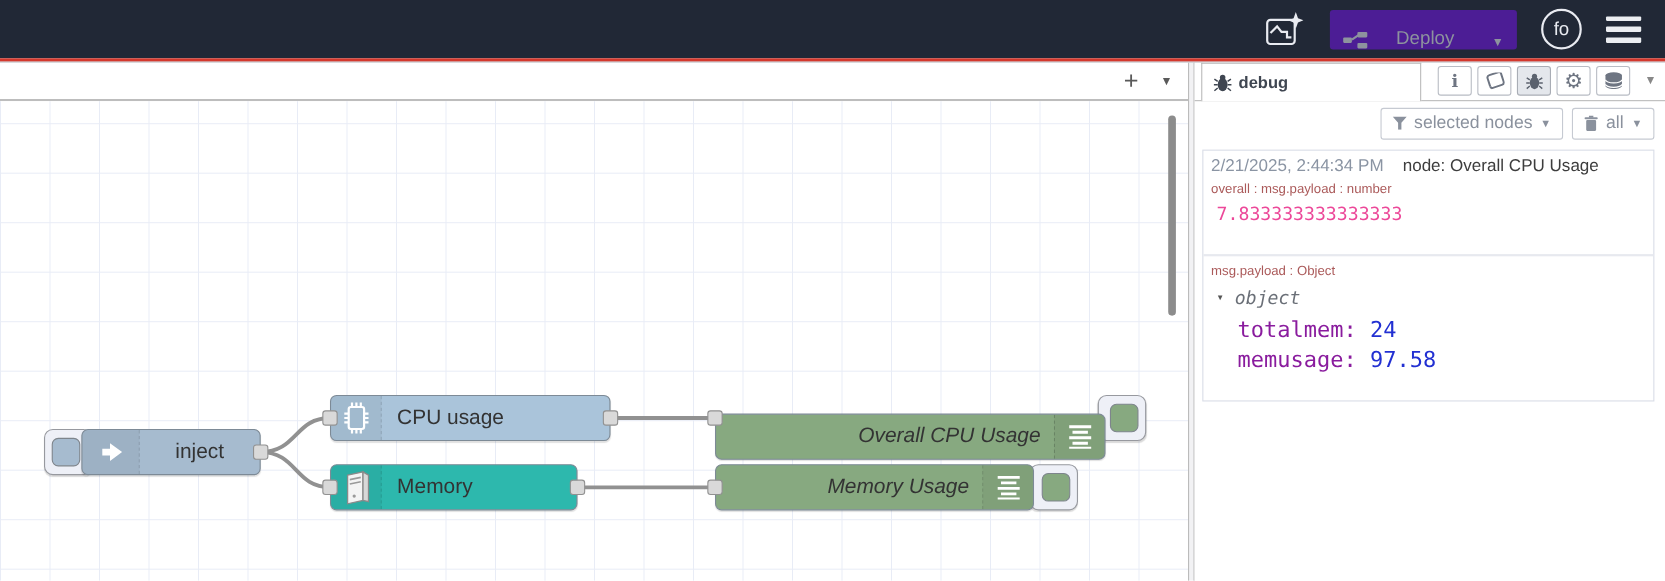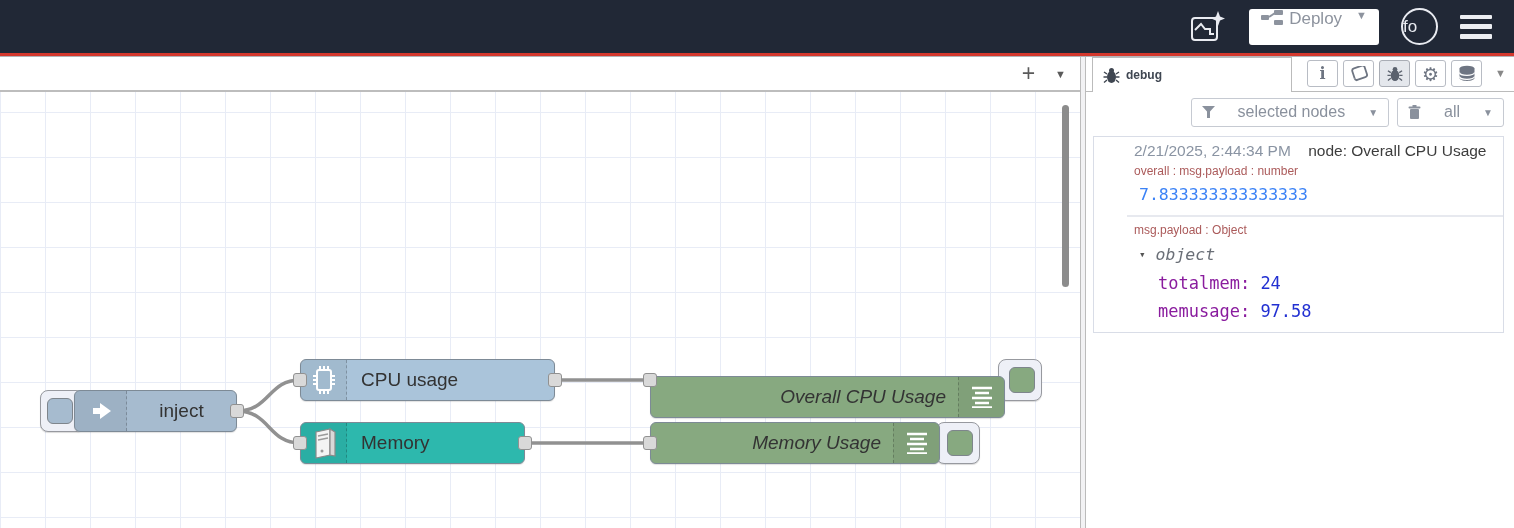--- a/index.html
+++ b/index.html
@@ -5,25 +5,25 @@
   * { box-sizing: border-box; margin: 0; padding: 0; }
   html,body { width:1514px; height:528px; overflow:hidden; }
   body { font-family:"Liberation Sans", sans-serif; background:#fff; position:relative; }
 
   
   .header { position:absolute; left:0; top:0; width:1514px; height:53px; background:#212836;
             display:flex; align-items:center; justify-content:flex-end; gap:22px; padding-right:22px; }
   .red-line { position:absolute; left:0; top:53px; width:1514px; height:3px; background:#d4382d; }
   .gray-line { position:absolute; left:0; top:56px; width:1514px; height:1px; background:#b3b3b8; }
   .hdr-icon-btn { width:40px; height:36px; display:flex; align-items:center; justify-content:center; cursor:pointer; }
-  .deploy-btn { height:36px; background:#ffffff; border-radius:3px; display:flex; align-items:flex-start;
-                padding:0 12px 0 12px; color:#8d939e; font-size:17px; gap:4px; cursor:default; }
+  .deploy-btn { height:36px; background:#4c1d95; border-radius:3px; display:flex; align-items:flex-end;
+                padding:0 12px 0 12px; color:#8d939e; font-size:17px; gap:24px; cursor:default; }
   .deploy-caret { font-size:11px; margin-left:10px; color:#8d939e; }
   .avatar { width:37px; height:37px; border:2px solid #e9ebf1; border-radius:50%; color:#e9ebf1;
-            display:flex; align-items:center; font-size:17px; cursor:pointer; }
+            display:flex; align-items:center; justify-content:center; font-size:17px; cursor:pointer; }
   .hamburger { width:32px; height:24px; display:flex; flex-direction:column; justify-content:space-between; cursor:pointer; }
   .hamburger div { height:4.5px; background:#eceef2; border-radius:1px; }
 
   
   .workspace { position:absolute; left:0; top:57px; width:1514px; height:471px; display:flex; }
 
   .canvas-col { width:1080px; height:100%; display:flex; flex-direction:column; }
   .canvas-tabbar { height:35px; background:#fff; border-bottom:2px solid #bdbdbd;
                    display:flex; align-items:center; justify-content:flex-end; gap:20px; padding-right:14px; }
   .tab-plus { font-size:23px; color:#5a5a5a; line-height:1; cursor:pointer; }
@@ -56,45 +56,45 @@
   .vscroll { position:absolute; right:11px; top:13px; width:7px; height:182px; background:#8c8c8c; border-radius:4px; cursor:pointer; }
 
   
   .divider { width:6px; background:#f2f2f4; border-left:1px solid #bbb; border-right:1px solid #bbb; cursor:col-resize; }
 
   
   .sidebar { width:428px; display:flex; flex-direction:column; background:#fff; }
   .sb-tabs { position:relative; height:35px; border-bottom:1px solid #bbb; }
   .sb-tab-active { position:absolute; left:6px; top:0; height:35px; width:200px; background:#fff;
                    border:1px solid #bbb; border-bottom:none; display:flex; align-items:center; gap:6px;
-                   padding-left:10px; font-weight:bold; font-size:12px; color:#3f4651; cursor:pointer; }
+                   padding-left:10px; font-weight:bold; font-size:15px; color:#3f4651; cursor:pointer; }
   .sb-iconbtns { position:absolute; right:32px; top:3px; display:flex; gap:5px; }
   .sb-iconbtn { width:31px; height:27px; background:#fff; border:1px solid #b8bcc4; border-radius:3px;
                 display:flex; align-items:center; justify-content:center; color:#6e7582; cursor:pointer; }
   .sb-iconbtn.active { background:#e4e7ec; border-color:#a9adb5; }
   .sb-tabs-caret { position:absolute; right:8px; top:10px; font-size:11px; color:#888; cursor:pointer; }
 
   .sb-toolbar { height:40px; display:flex; align-items:center; justify-content:flex-end; gap:8px; padding-right:10px; }
   .sb-btn { height:29px; border:1px solid #c6cad2; border-radius:3px; background:#fff; color:#8a919d;
-            font-size:16px; display:flex; align-items:center; gap:23px; padding:0 10px; cursor:pointer; }
+            font-size:16px; display:flex; align-items:center; gap:7px; padding:0 10px; cursor:pointer; }
   .sb-btn .caret { font-size:10px; }
 
   .msg-list { margin:4px 10px 0 7px; border:1px solid #d9dde7; background:#fff; }
-  .msg { padding:3px 7px 7px 7px;margin-left:33px; }
+  .msg { padding:3px 7px 23px 7px; }
   .msg + .msg { border-top:2px solid #e7e9ef; }
   .msg-meta { font-size:15.5px; line-height:21px; }
   .msg-ts { color:#8a94a3; }
   .msg-node { color:#3d3d3d; margin-left:13px; }
   .msg-path { font-size:12px; line-height:21px; color:#ab5a5a; }
   .mono { font-family:"DejaVu Sans Mono", monospace; }
-  .msg-value { font-size:16.5px; line-height:26px; color:#3b82f6; padding-left:5px; }
+  .msg-value { font-size:16.5px; line-height:26px; color:#ec4899; padding-left:5px; }
   .obj-row { font-size:16.5px; line-height:28px; padding-left:5px; }
   .obj-toggle { color:#555; font-size:11px; vertical-align:2px; cursor:pointer; }
   .obj-label { font-style:italic; color:#6a6f77; }
-  .obj-prop { font-size:17px; line-height:28px; padding-left:24px; }
+  .obj-prop { font-size:20px; line-height:28px; padding-left:24px; }
   .k { color:#8a1c9e; }
   .v { color:#2230d2; }
   svg { display:block; }
 </style>
 </head>
 <body>
 
 <div class="header">
   <div class="hdr-icon-btn">
     <svg width="36" height="34" viewBox="0 0 36 34">

